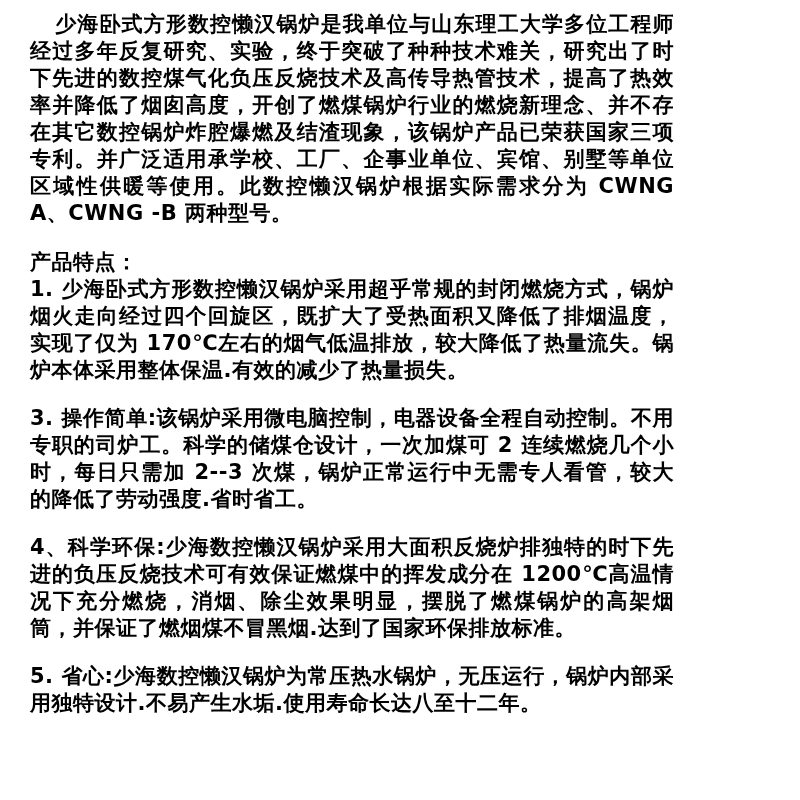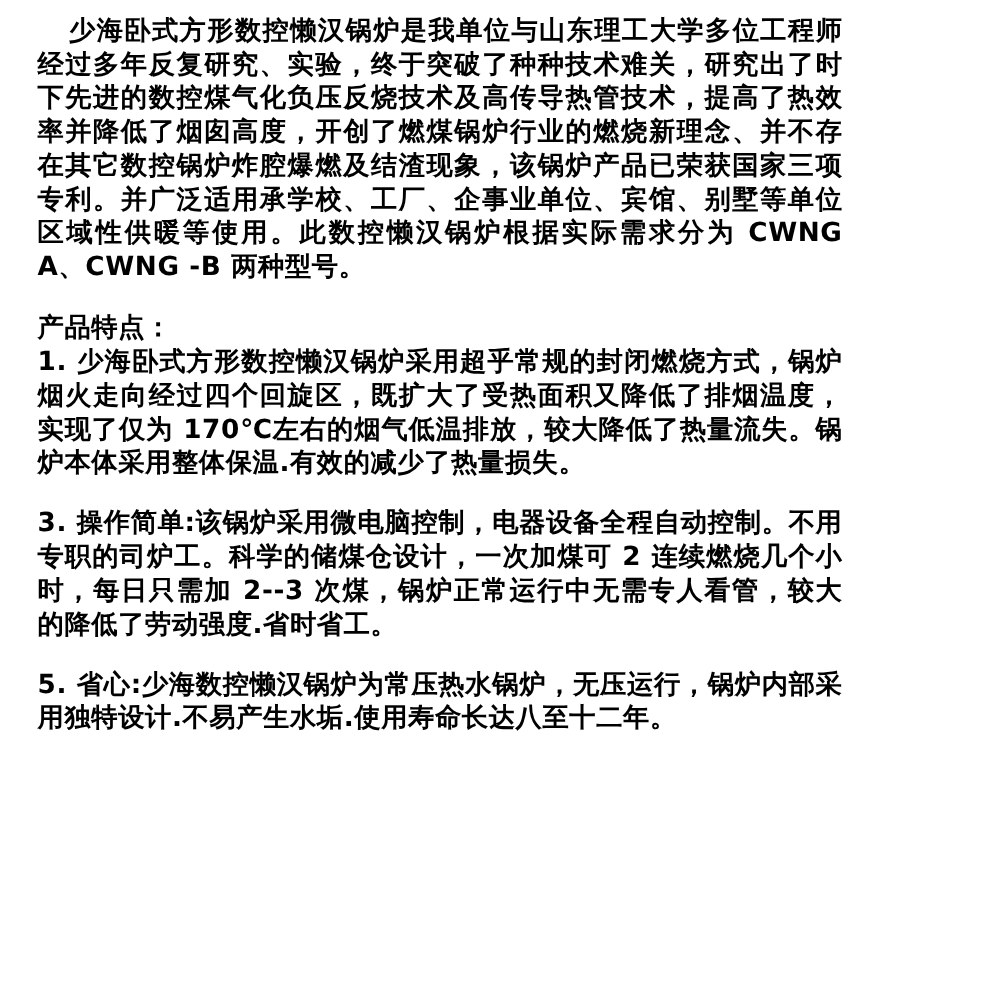--- a/index.html
+++ b/index.html
@@ -50,15 +50,16 @@
 <div class="page">
   <p class="para intro">少海卧式方形数控懒汉锅炉是我单位与山东理工大学多位工程师经过多年反复研究、实验，终于突破了种种技术难关，研究出了时下先进的数控煤气化负压反烧技术及高传导热管技术，提高了热效率并降低了烟囱高度，开创了燃煤锅炉行业的燃烧新理念、并不存在其它数控锅炉炸腔爆燃及结渣现象，该锅炉产品已荣获国家三项专利。并广泛适用承学校、工厂、企事业单位、宾馆、别墅等单位区域性供暖等使用。此数控懒汉锅炉根据实际需求分为 CWNG A、CWNG -B 两种型号。</p>
 
   <p class="para section-title">产品特点：</p>
 
   <p class="para feature">1. 少海卧式方形数控懒汉锅炉采用超乎常规的封闭燃烧方式，锅炉烟火走向经过四个回旋区，既扩大了受热面积又降低了排烟温度，实现了仅为 170℃左右的烟气低温排放，较大降低了热量流失。锅炉本体采用整体保温.有效的减少了热量损失。</p>
 
 
   <p class="para feature">3. 操作简单:该锅炉采用微电脑控制，电器设备全程自动控制。不用专职的司炉工。科学的储煤仓设计，一次加煤可 2 连续燃烧几个小时，每日只需加 2--3 次煤，锅炉正常运行中无需专人看管，较大的降低了劳动强度.省时省工。</p>
 
+  <p class="para feature">4、科学环保:少海数控懒汉锅炉采用大面积反烧炉排独特的时下先进的负压反烧技术可有效保证燃煤中的挥发成分在 1200℃高温情况下充分燃烧，消烟、除尘效果明显，摆脱了燃煤锅炉的高架烟筒，并保证了燃烟煤不冒黑烟.达到了国家环保排放标准。</p>
 
   <p class="para feature feature-last">5. 省心:少海数控懒汉锅炉为常压热水锅炉，无压运行，锅炉内部采用独特设计.不易产生水垢.使用寿命长达八至十二年。</p>
 </div>
 
 </body></html>

